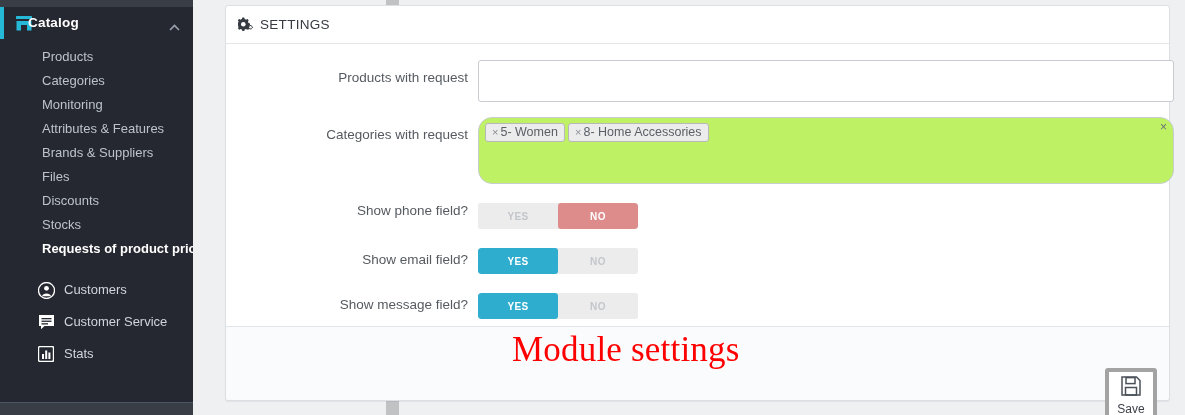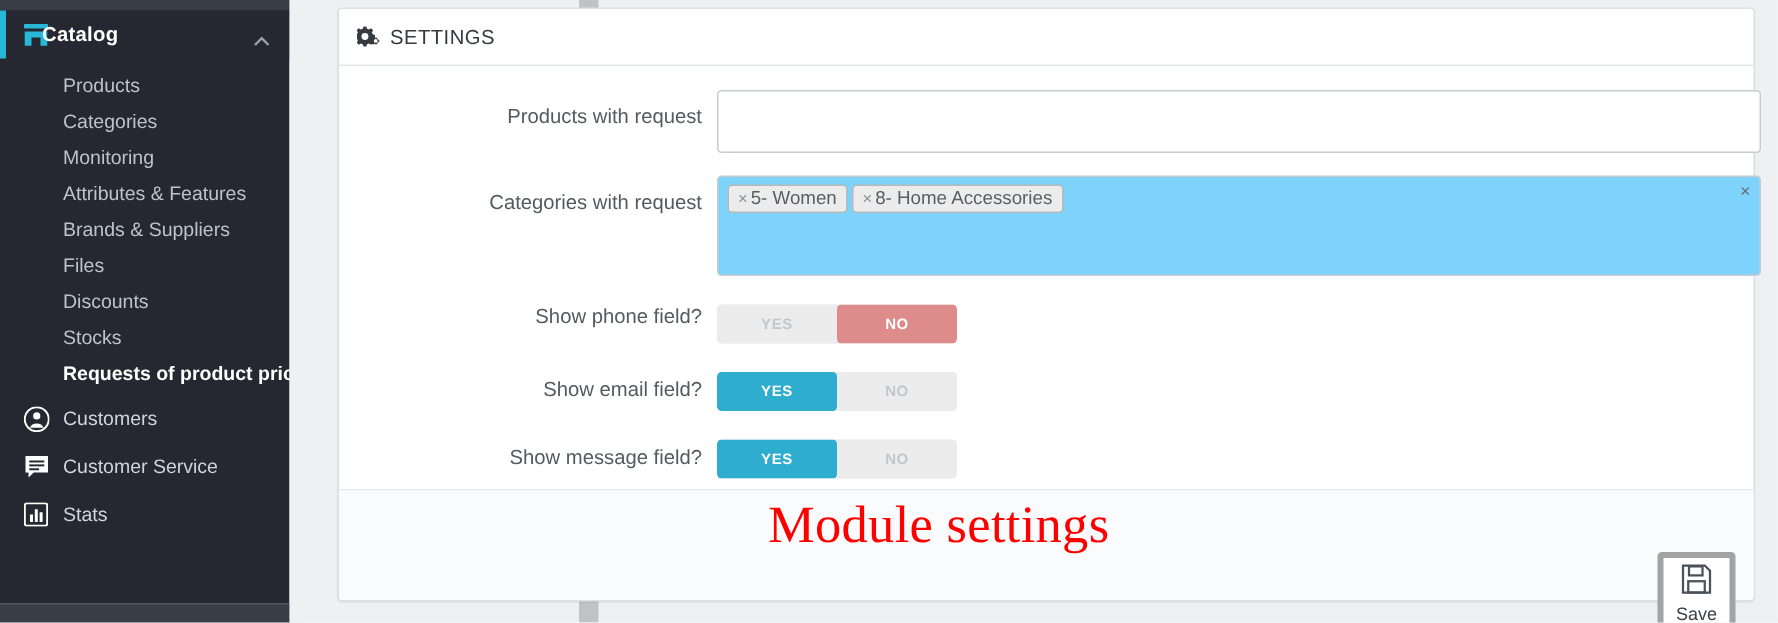--- a/index.html
+++ b/index.html
@@ -68,21 +68,21 @@
     display: block;
     padding-left: 42px;
     font-size: 13px;
     color: #bcc3cb;
     line-height: 24px;
     white-space: nowrap;
     cursor: pointer;
   }
   .subitem.current { color: #ffffff; font-weight: bold; }
 
-  #lowermenu { position: absolute; left: 0; top: 263px; width: 193px; }
+  #lowermenu { position: absolute; left: 0; top: 274px; width: 193px; padding-left: 22px; }
   .lowitem {
     position: relative;
     height: 32px;
     display: flex; align-items: center;
     cursor: pointer;
   }
   .lowitem .li-icon {
     position: absolute; left: 15px; top: 7px;
     width: 18px; height: 18px;
     color: #ffffff;
@@ -146,23 +146,23 @@
   }
 
   .text-input {
     position: absolute;
     background: #ffffff;
     border: 1px solid #c8ccd0;
     border-radius: 3px;
   }
   .tags-box {
     position: absolute;
-    background: #7dd3fc;
+    background: #bef264;
     border: 1px solid #c8ccd0;
-    border-radius: 3px;
+    border-radius: 14px;
   }
   .tag {
     position: absolute;
     top: 5px;
     height: 19px;
     background: #ececec;
     border: 1px solid #b8b8b8;
     border-radius: 3px;
     font-size: 12.5px;
     color: #5a5f66;

